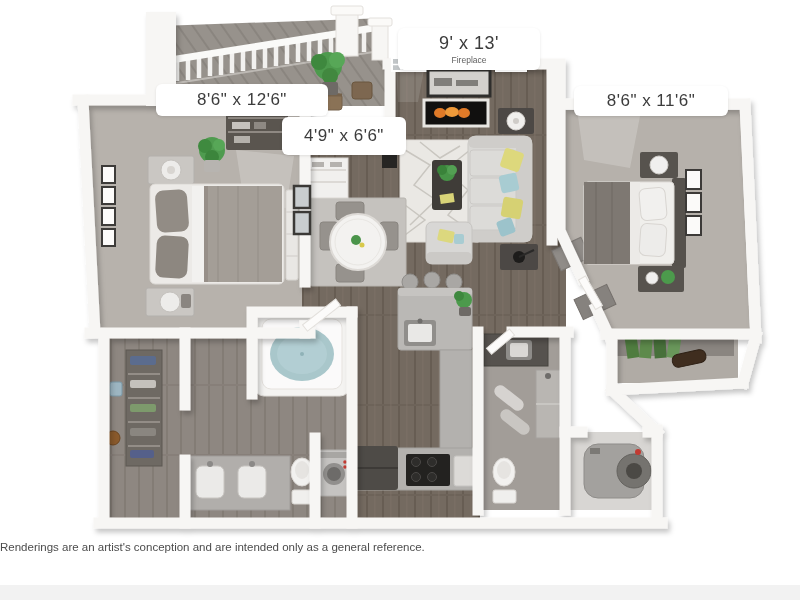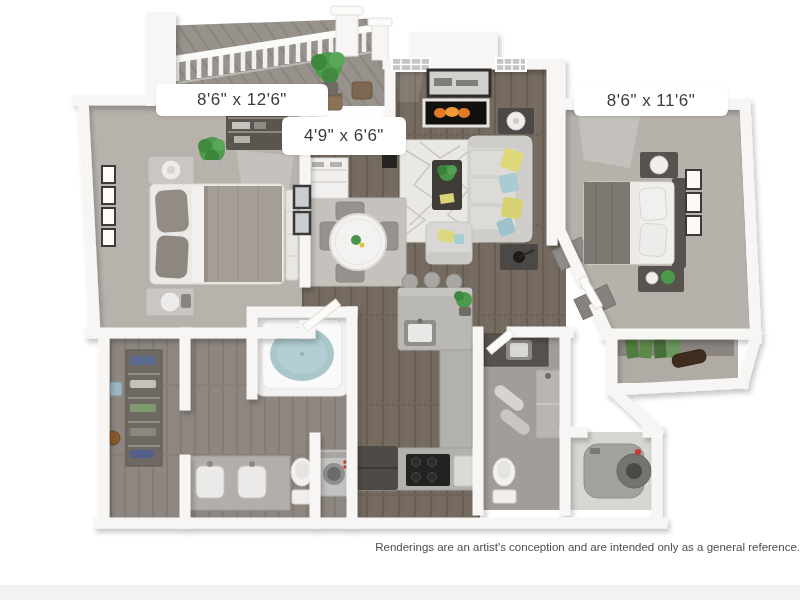--- a/index.html
+++ b/index.html
@@ -9,21 +9,21 @@
   .tab{position:absolute;background:#ffffff;border-radius:6px;display:flex;flex-direction:column;
        align-items:center;justify-content:center;color:#3c3c3c;
        box-shadow:0 1px 3px rgba(0,0,0,0.10);z-index:5;}
   .tab .dim{font-size:18px;letter-spacing:0.5px;}
   .tab .note{font-size:8.5px;color:#5f5f5f;margin-top:1px;}
   #tab-living{left:398px;top:28px;width:142px;height:42px;}
   #tab-bedl{left:156px;top:84px;width:172px;height:32px;}
   #tab-nook{left:282px;top:117px;width:124px;height:38px;}
   #tab-bedr{left:574px;top:86px;width:154px;height:30px;}
   #tab-bedr .dim,#tab-nook .dim,#tab-bedl .dim{font-size:17px;}
-  .disclaimer{position:absolute;left:0;right:0;top:539px;text-align:right;color:#4c4c4c;
+  .disclaimer{position:absolute;left:0;right:0;top:539px;text-align:left;color:#4c4c4c;
               font-size:11.5px;line-height:17px;z-index:5;}
   .bottom-strip{position:absolute;left:0;right:0;bottom:0;height:15px;background:#f2f2f2;}
 </style>
 </head>
 <body>
 
 <div class="stage">
 
 <svg width="800" height="600" viewBox="0 0 800 600">
   <defs>
@@ -396,20 +396,24 @@
     </g>
   </g>
 
   <g>
     <rect x="305" y="324" width="42" height="8" fill="#fcfbfa" stroke="#e3e0dc" transform="rotate(-38 305 328)"></rect>
     <rect x="582" y="274" width="34" height="8" fill="#fcfbfa" stroke="#e3e0dc" transform="rotate(60 582 278)"></rect>
     <rect x="482" y="328" width="30" height="8" fill="#fcfbfa" stroke="#e3e0dc" transform="rotate(-40 512 332)"></rect>
   </g>
 </svg>
 
+<div class="tab" id="tab-living">
+  <span class="dim">9' x 13'</span>
+  <span class="note">Fireplace</span>
+</div>
 <div class="tab" id="tab-bedl">
   <span class="dim">8'6" x 12'6"</span>
 </div>
 <div class="tab" id="tab-nook">
   <span class="dim">4'9" x 6'6"</span>
 </div>
 <div class="tab" id="tab-bedr">
   <span class="dim">8'6" x 11'6"</span>
 </div>
 

